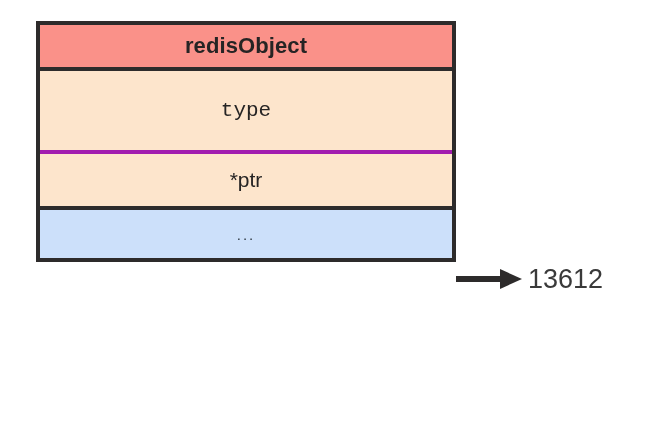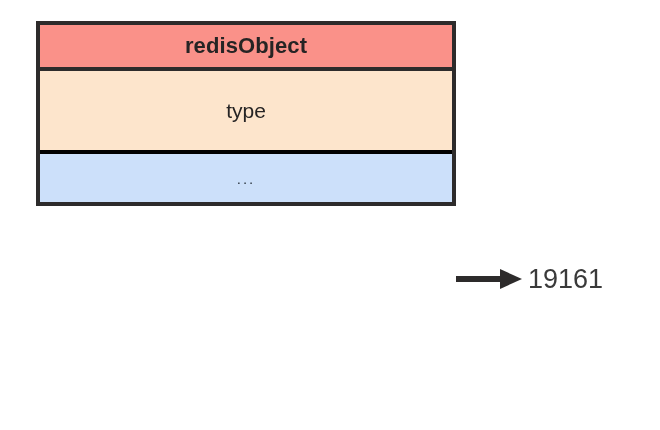--- a/index.html
+++ b/index.html
@@ -51,22 +51,23 @@
     height: 46px;
     font-size: 22px;
     font-weight: bold;
     letter-spacing: 0.1px;
     border-bottom: 4px solid #2d2b2b;
   }
 
   .row.field {
     background: #fde5cc;
     height: 83px;
-    border-bottom: 4px solid #000000;
+    border-bottom: 4px solid #a21caf;
     line-height: 1.33;
+    font-family: Liberation Mono, monospace;
   }
 
   .row.field .field-name {
     font-size: 21px;
   }
 
   .row.field .field-value {
     font-size: 21px;
   }
 
@@ -130,27 +131,30 @@
 
     <div class="row header">
       <span>redisObject</span>
     </div>
 
     <div class="row field">
       <span class="field-name">type</span>
     </div>
 
 
+    <div class="row ptr">
+      <span>*ptr</span>
+    </div>
 
     <div class="row more">
       <span>...</span>
     </div>
 
   </div>
 
   <div class="arrow-group">
     <div class="arrow-line"></div>
     <div class="arrow-head"></div>
   </div>
 
-  <div class="pointer-value">19161</div>
+  <div class="pointer-value">13612</div>
 
 </div>
 
 </body></html>

